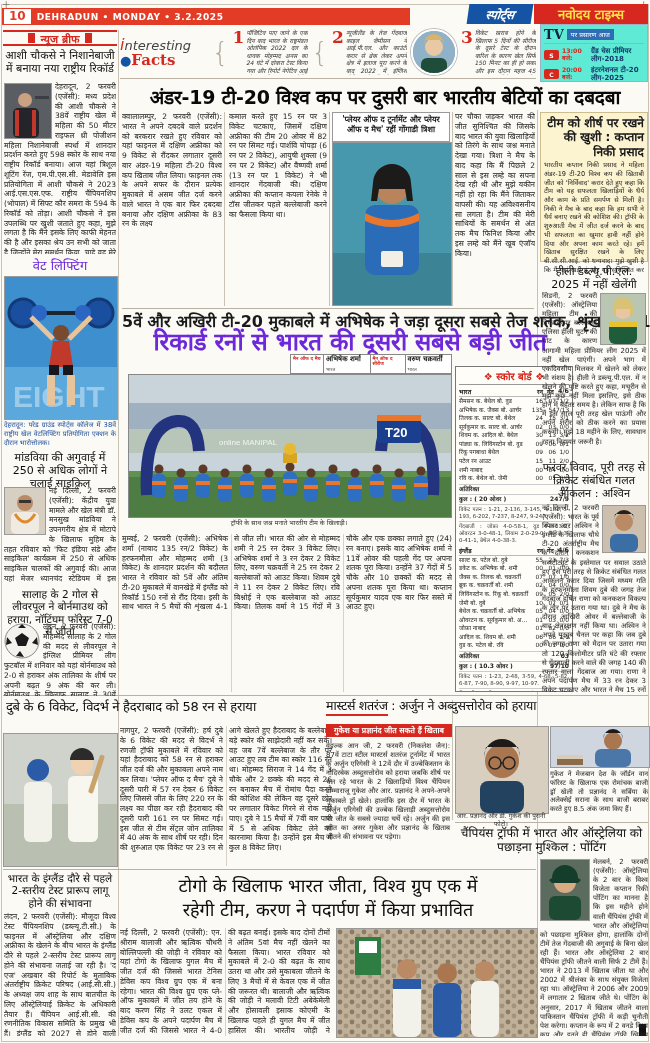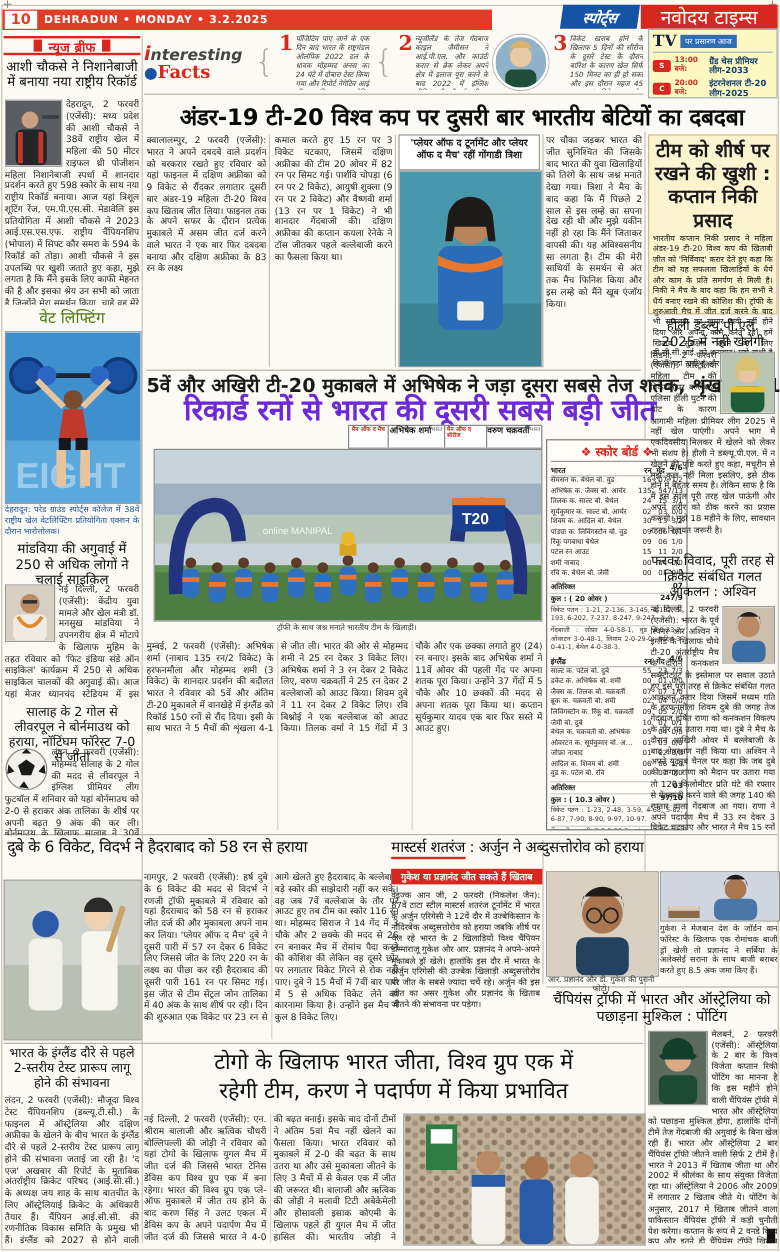--- a/index.html
+++ b/index.html
@@ -7,87 +7,87 @@
        font-family:"DejaVu Sans","Liberation Sans",sans-serif;color:#1a1a1a;overflow:hidden}
   .abs{position:absolute}
   .frame{left:1px;top:4px;width:646px;height:1036px;border:1px solid #c9c2b4;pointer-events:none}
   .cropmark{color:#8a8578;font-size:10px;line-height:10px}
   
   .topbar{left:2px;top:8px;width:408px;height:17px;background:#e23b26;display:flex;align-items:center;gap:6px;padding:0 2px;box-sizing:border-box}
   .pagenum{background:#fff;color:#e23b26;font-weight:800;font-size:12px;padding:0 5px;line-height:15px}
   .dateline{color:#fff;font-weight:700;font-size:9px;letter-spacing:.6px}
   .masthead{left:468px;top:4px;width:180px;height:20px;display:flex;gap:2px;align-items:stretch}
   .sportslogo{background:#1553a4;color:#fff;font-style:italic;font-weight:800;font-size:12px;display:flex;align-items:center;justify-content:center;width:64px;transform:skewX(-8deg)}
-  .paperlogo{background:#d6281e;color:#ffffff;font-weight:400;font-size:16px;display:flex;align-items:center;justify-content:center;flex:1}
+  .paperlogo{background:#d6281e;color:#fde047;font-weight:700;font-size:13px;display:flex;align-items:center;justify-content:center;flex:1}
   
   .hd{font-weight:400;color:#0d0d0d;line-height:1.18}
   .body-t{font-size:7.5px;line-height:1.3;text-align:justify;color:#222;overflow:hidden}
   .body-t .btxt{display:inline}
   .center{text-align:center}
   .nowrap{white-space:nowrap}
-  .red{color:#4d7c0f}
+  .red{color:#6d28d9}
   .bluecap{color:#1d4e9e}
   .cols2{column-count:2;column-gap:6px;column-rule:1px solid #d8d2c6}
   .cols3{column-count:3;column-gap:6px;column-rule:1px solid #d8d2c6}
   
   .vline{width:1px;background:#c9c2b4}
   .hline{height:1px;background:#b9b2a4}
   
   .nbhead{left:3px;top:30px;width:114px;height:16px;border-top:2px solid #d6281e;border-bottom:2px solid #d6281e;color:#d6281e;font-weight:800;font-size:11px;display:flex;align-items:center;justify-content:center;box-sizing:border-box}
   .nbhead:before,.nbhead:after{content:"";display:inline-block;width:7px;height:10px;background:#d6281e;margin:0 5px}
   .fimg{float:left;margin:1px 3px 1px 0;border:1px solid #999;overflow:hidden}
   .fimgr{float:right;margin:1px 0 1px 3px;border:1px solid #999;overflow:hidden}
   
   .facts{left:120px;top:26px;width:416px;height:52px;display:flex;align-items:center;gap:4px;overflow:hidden}
   .flogo{width:88px;flex:none;line-height:1}
-  .flogo .l1{font-size:13px;font-style:italic;color:#444;font-weight:700}
+  .flogo .l1{font-size:13px;font-style:italic;color:#444;font-weight:400}
   .flogo .l1 .i{color:#d6281e;font-size:16px}
   .flogo .l2{font-family:"DejaVu Serif","Liberation Serif",serif;color:#d6281e;font-size:15px;font-weight:700}
   .flogo .dot{color:#1553a4;font-size:13px}
   .fact{display:flex;gap:2px;flex:1;min-width:0}
   .fact .num{font-family:"DejaVu Serif","Liberation Serif",serif;color:#d6281e;font-size:17px;font-weight:700;line-height:1}
   .fact .ftx{font-size:6px;line-height:1.25;color:#333;font-style:italic;overflow:hidden;max-height:46px;text-align:justify}
   .brace{color:#b0a89a;font-size:26px;line-height:1;font-weight:300}
   .favatar{width:42px;height:42px;border-radius:50%;border:2px solid #fff;box-shadow:0 0 0 1px #bbb;flex:none;overflow:hidden;background:linear-gradient(160deg,#9fb6c6,#6c8396)}
   
-  .tvbox{left:540px;top:24px;width:108px;height:58px;background:#fef9c3;border:1px solid #9ab0c6;box-sizing:border-box;padding:2px 3px}
+  .tvbox{left:540px;top:24px;width:108px;height:58px;background:#5eead4;border:1px solid #9ab0c6;box-sizing:border-box;padding:2px 3px}
   .tvhead{display:flex;align-items:center;gap:3px;border-bottom:1px solid #9ab0c6;padding-bottom:1px}
   .tvhead .tv{font-family:"DejaVu Serif","Liberation Serif",serif;font-weight:800;font-size:13px;color:#10233f}
   .tvhead .tag{background:#2f6db4;color:#fff;font-size:6.5px;font-weight:400;padding:1px 4px}
   .tvrow{display:flex;align-items:center;gap:3px;margin-top:3px}
   .chip{width:15px;height:10px;border-radius:2px;color:#fff;font-size:6px;font-weight:800;display:flex;align-items:center;justify-content:center;flex:none}
   .chip.c1{background:#d6281e}
   .tvtime{color:#d6281e;font-size:6.2px;font-weight:700;width:26px;flex:none;line-height:1.1}
   .tvname{color:#123a6b;font-size:7px;font-weight:700;line-height:1.15}
   
   .h1a{left:122px;top:84px;width:526px;font-size:19px;font-weight:900;color:#090909;text-align:center;white-space:nowrap;letter-spacing:-.2px}
   .h1b{left:122px;top:324px;width:456px;font-size:24px;font-weight:900;color:#6d28d9;text-align:center;white-space:nowrap;letter-spacing:-.2px}
   .kicker{left:122px;top:310px;width:420px;font-size:16px;font-weight:800;white-space:nowrap}
   .pullbox{display:block;border:1px solid #caa24a;background:#fdf6e0;color:#0d0d0d;font-weight:800;font-size:9.5px;text-align:center;padding:6px 3px;margin:3px 0;line-height:1.35}
   .capbox{border:1px solid #999;background:#fff;font-weight:800;font-size:8px;text-align:center;padding:2px;line-height:1.3;box-sizing:border-box}
   
   .momstrip{left:290px;top:354px;width:162px;height:20px;display:flex;border:1px solid #888;background:#fff;box-sizing:border-box}
-  .momcell{border-right:1px solid #888;padding:1px 2px;display:flex;flex-direction:row;justify-content:center;min-width:0}
+  .momcell{border-right:1px solid #888;padding:1px 2px;display:flex;flex-direction:column;justify-content:space-between;min-width:0}
   .momcell:last-child{border-right:none}
   .momlab{color:#d6281e;font-size:4.8px;font-weight:700;line-height:1.1}
   .momname{font-size:7px;font-weight:800;line-height:1.1;white-space:nowrap}
   .momsub{font-size:4.8px;color:#555;line-height:1.1}
   
   .sb{left:455px;top:366px;width:118px;height:326px;border:1px solid #777;background:#fffdf8;box-sizing:border-box;padding:2px 3px;overflow:hidden}
   .sbtitle{color:#d6281e;font-weight:800;font-size:10px;text-align:center;border-bottom:1px solid #999;padding-bottom:1px}
   .innhead{display:flex;justify-content:space-between;font-weight:800;font-size:6.3px;border-bottom:1px solid #bbb;margin-top:2px}
   .innhead .nums{display:flex;gap:4px}
   .srow{display:flex;font-size:5.9px;line-height:1.45}
   .srow .nm{flex:1;overflow:hidden;white-space:nowrap;text-overflow:ellipsis}
   .srow .n{width:13px;text-align:right;flex:none}
   .sbline{display:flex;justify-content:space-between;font-size:6px;font-weight:700;border-top:1px solid #ccc;margin-top:1px}
   .sbsmall{font-size:5.4px;line-height:1.3;text-align:justify;color:#333;border-top:1px solid #ccc;margin-top:1px;padding-top:1px}
   
   .nikibox{left:540px;top:112px;width:108px;height:150px;background:#fcf3d0;border:1px solid #cdbd8a;box-sizing:border-box;padding:3px}
-  .nikihead{font-size:16px;font-weight:800;text-align:center;line-height:1.2}
+  .nikihead{font-size:12px;font-weight:800;text-align:right;line-height:1.2}
   .nikibody{font-size:6.6px;line-height:1.32;text-align:justify;overflow:hidden;height:112px;margin-top:2px}
   .redline{border-bottom:2.5px solid #d6281e;padding-bottom:1px}
   .chsub{background:#d6281e;color:#fff;font-weight:800;font-size:7.8px;text-align:center;padding:2px 1px;line-height:1.2}
   .photocap{font-size:6.4px;color:#333;text-align:center;line-height:1.25}
   .sq{left:639px;top:1024px;width:7px;height:12px;background:#111}
 </style>
 </head>
 <body>
 
 <div class="abs frame"></div>
@@ -233,21 +233,21 @@
 <div class="abs tvbox">
   <div class="tvhead">
     <span class="tv">TV</span>
     <span class="tag">पर प्रसारण आज</span>
   </div>
   <div>
 
       <div class="tvrow">
         <span class="chip c1">S</span>
         <span class="tvtime">13:00 बजे:</span>
-        <span class="tvname">ग्रैंड चेस प्रीमियर लीग-2033</span>
+        <span class="tvname">ग्रैंड चेस प्रीमियर लीग-2018</span>
       </div>
 
       <div class="tvrow">
         <span class="chip c1">C</span>
         <span class="tvtime">20:00 बजे:</span>
         <span class="tvname">इंटरनेशनल टी-20 लीग-2025</span>
       </div>
     </div>
 </div>
 

